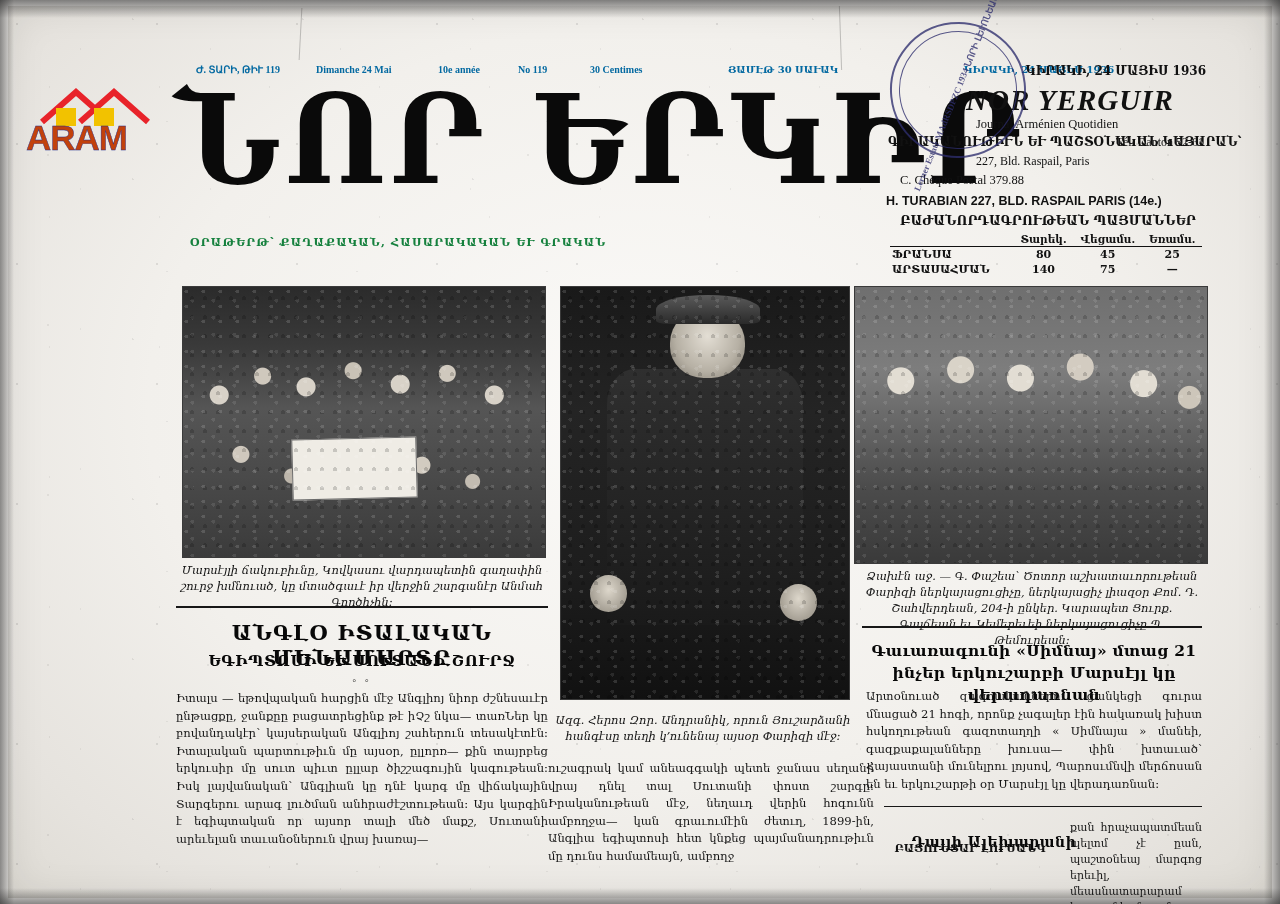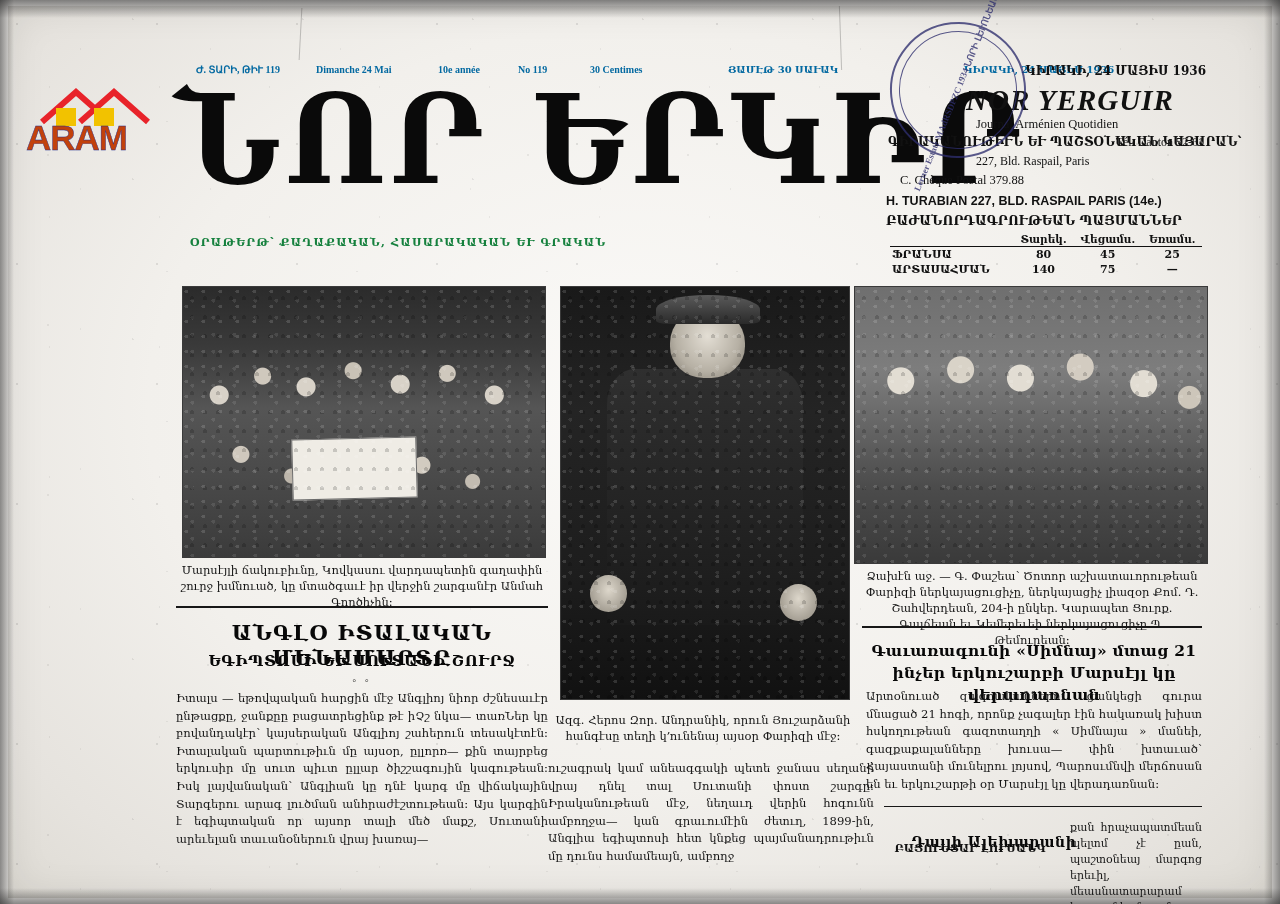--- a/index.html
+++ b/index.html
@@ -161,21 +161,21 @@
   #right-head .rh-cheque {
     position: absolute; left: 20px; top: 115px;
     font-family: "Liberation Serif", serif; font-size: 12.5px;
   }
   #right-head .rh-bold-addr {
     position: absolute; left: 6px; top: 136px;
     font-family: "Liberation Sans", sans-serif; font-size: 12.5px; font-weight: bold;
     white-space: nowrap;
   }
   #right-head .rh-arm2 {
-    position: absolute; left: 6px; top: 155px;
+    position: absolute; left: 20px; top: 155px;
     font-family: "DejaVu Serif", serif; font-size: 12.5px; font-weight: bold;
     white-space: nowrap;
   }
 
   
   #subs-table {
     position: absolute;
     left: 890px;
     top: 232px;
     width: 312px;
@@ -312,20 +312,21 @@
   }
 
   
   .caption {
     position: absolute;
     font-family: "DejaVu Serif", serif;
     font-size: 11.5px;
     line-height: 16px;
     color: #131313;
     text-align: center;
+    font-style: italic;
   }
   #caption-left { left: 176px; top: 562px; width: 372px; }
   #caption-center { left: 540px; top: 712px; width: 326px; }
   #caption-right { left: 862px; top: 568px; width: 340px; text-align: center; }
 
   .rule {
     position: absolute;
     height: 2px;
     background: #171717;
   }

